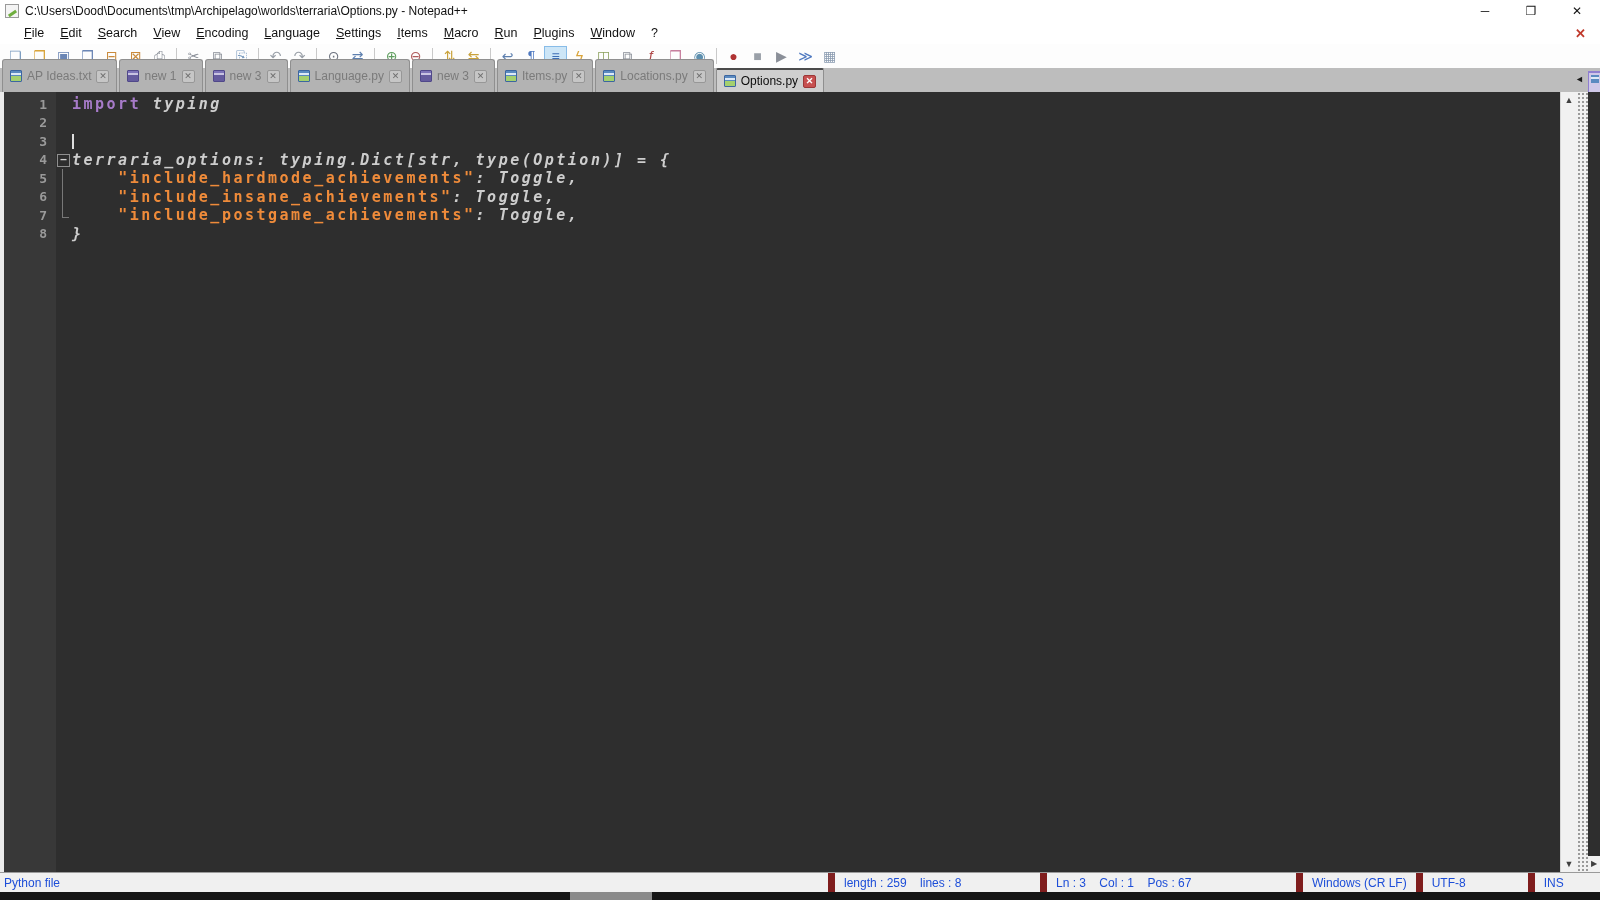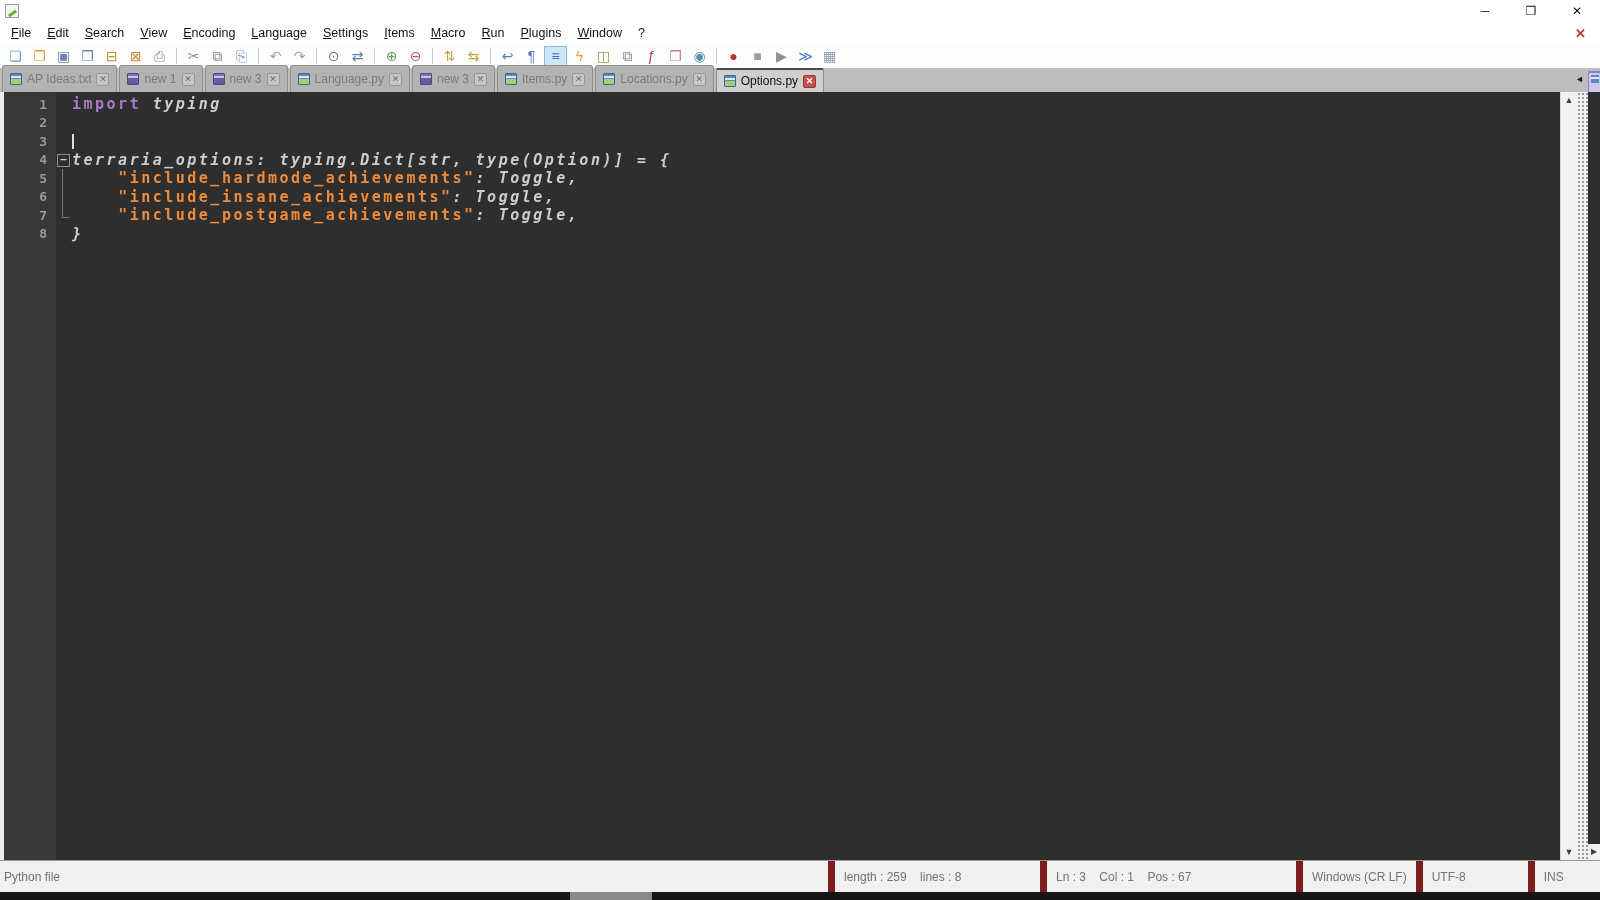--- a/index.html
+++ b/index.html
@@ -8,34 +8,34 @@
 
   
   .titlebar { height:22px; background:#fff; display:flex; align-items:center; padding-left:5px; gap:6px; flex:0 0 auto; }
   .npp-icon { width:14px; height:14px; background:#f4f4f4; border:1px solid #9a9a9a; position:relative; }
   .npp-icon::after { content:""; position:absolute; left:2px; top:7px; width:9px; height:3px; background:#6fae3e; transform:rotate(-35deg); }
   .title-text { font-size:12px; color:#111; white-space:nowrap; }
   .winbtns { margin-left:auto; display:flex; }
   .winbtn { width:46px; height:22px; text-align:center; line-height:22px; font-size:12px; color:#111; cursor:default; }
 
   
-  .menubar { height:22px; background:#fff; display:flex; align-items:center; padding-left:3px; flex:0 0 auto;justify-content:center; }
+  .menubar { height:22px; background:#fff; display:flex; align-items:center; padding-left:16px; flex:0 0 auto;justify-content:center; }
   .menu-item { display:inline-block; padding:0 8px; font-size:12.5px; color:#111; }
   .menu-item::first-letter { text-decoration:underline; }
   .menu-close-x { margin-left:auto; margin-right:14px; color:#c0392b; font-weight:bold; font-size:13px; }
 
   
   .toolbar { height:24px; background:#fdfdfd; display:flex; align-items:center; padding-left:4px; gap:1px; flex:0 0 auto; }
   .tool { width:23px; height:20px; display:flex; align-items:center; justify-content:center; font-size:14px; line-height:1; }
   .tool.active { background:#cde6f7; border:1px solid #88bce8; }
   .tsep { width:1px; height:16px; background:#c9c9c9; margin:0 4px; }
 
   
   .tabbar { height:24px; background:#bdbdbd; display:flex; align-items:flex-end; flex:0 0 auto; position:relative; }
-  .tab { height:27px; display:flex; align-items:center; gap:5px; padding:0 7px; background:#b3b3b3; border:1px solid #8f8f8f; border-bottom:none; margin-left:2px; font-size:12px; color:#7b7b7b; border-radius:3px 3px 0 0; white-space:nowrap; }
+  .tab { height:33px; display:flex; align-items:center; gap:5px; padding:0 7px; background:#b3b3b3; border:1px solid #8f8f8f; border-bottom:none; margin-left:2px; font-size:12px; color:#7b7b7b; border-radius:3px 3px 0 0; white-space:nowrap; }
   .tab.active { height:24px; background:#cfcfcf; color:#0d0d0d; border-top:2px solid #4b4b4b; border-radius:2px 2px 0 0; }
   .floppy { width:12px; height:12px; border-radius:1px; flex:0 0 auto; }
   .floppy.saved { background:linear-gradient(180deg,#5a8ac0 0 16%,#dde9f6 16% 42%,#5a8ac0 42% 55%,#a4d06e 55% 100%); border:1px solid #3c66a0; }
   .floppy.new { background:linear-gradient(180deg,#7e74b8 0 16%,#c9c4e2 16% 42%,#655c9e 42% 100%); border:1px solid #50488a; }
   .tab-x { width:13px; height:13px; font-size:9px; line-height:11px; text-align:center; color:#6e6e6e; background:#c6c6c6; border:1px solid #979797; border-radius:2px; }
   .tab.active .tab-x { background:#c75050; color:#fff; border-color:#9c3838; font-weight:bold; }
   .tab-scroll { margin-left:auto; font-size:9px; color:#1a1a1a; padding:0 4px 8px 0; }
   .tab-sliver { width:12px; height:21px; background:#cfc8e8; border-top:2px solid #8f7fd0; border-left:1px solid #8f7fd0; display:flex; justify-content:center; padding-top:2px; }
   .tab-sliver .mini { width:8px; height:8px; background:linear-gradient(180deg,#5a8ac0 0 20%,#dde9f6 20% 45%,#5a8ac0 45% 100%); }
 
@@ -53,35 +53,36 @@
   .kw { color:#a77bc9; } .str { color:#ef8b3a; } .def { color:#cdcdcd;font-style:italic; }
   .caret { display:inline-block; width:2px; height:15px; background:#dedede; vertical-align:middle; }
 
   .vscroll { width:17px; background:#f1f1f1; border-left:1px solid #d7d7d7; display:flex; flex-direction:column; justify-content:space-between; align-items:center; flex:0 0 auto; }
   .varrow { height:16px; font-size:9px; color:#3f3f3f; line-height:16px; }
   .splitter { width:11px; background:#f1f1f1; background-image:radial-gradient(#9a9a9a 1px, transparent 1.2px); background-size:4px 4px; flex:0 0 auto; }
   .sliver { width:12px; background:#2e2e2e; display:flex; flex-direction:column; flex:0 0 auto; }
   .sliver-h { margin-top:auto; height:16px; background:#f1f1f1; text-align:center; font-size:8px; color:#3f3f3f; line-height:16px; }
 
   
-  .statusbar { height:32px; background:#f0f0f0; border-top:1px solid #9a9a9a; display:flex; align-items:center; font-size:12px; color:#737373; flex:0 0 auto; }
+  .statusbar { height:20px; background:#f0f0f0; border-top:1px solid #9a9a9a; display:flex; align-items:center; font-size:12px; color:#1d4ed8; flex:0 0 auto; }
   .sseg { white-space:pre; padding:0 9px; height:100%; display:flex; align-items:center; border-left:7px solid #7f1d1d; }
   .sseg.first { border-left:none; flex:0 0 828px; padding-left:4px; }
   .s-len { flex:0 0 212px; } .s-pos { flex:0 0 256px; } .s-eol { flex:0 0 110px; } .s-enc { flex:0 0 112px; } .s-ins { flex:1 1 auto; }
 
   .bottomstrip { height:8px; background:#161616; position:relative; flex:0 0 auto; }
   .graybit { position:absolute; left:570px; width:82px; top:0; bottom:0; background:#8a8a8a; }
 </style>
 </head>
 <body>
 
 <div class="window">
 
   <div class="titlebar">
     <div class="npp-icon"></div>
+    <span class="title-text">C:\Users\Dood\Documents\tmp\Archipelago\worlds\terraria\Options.py - Notepad++</span>
     <div class="winbtns">
       <span class="winbtn">─</span>
       <span class="winbtn">❐</span>
       <span class="winbtn">✕</span>
     </div>
   </div>
 
   <div class="menubar" id="menubar">
       <span class="menu-item">File</span>
       <span class="menu-item">Edit</span>

